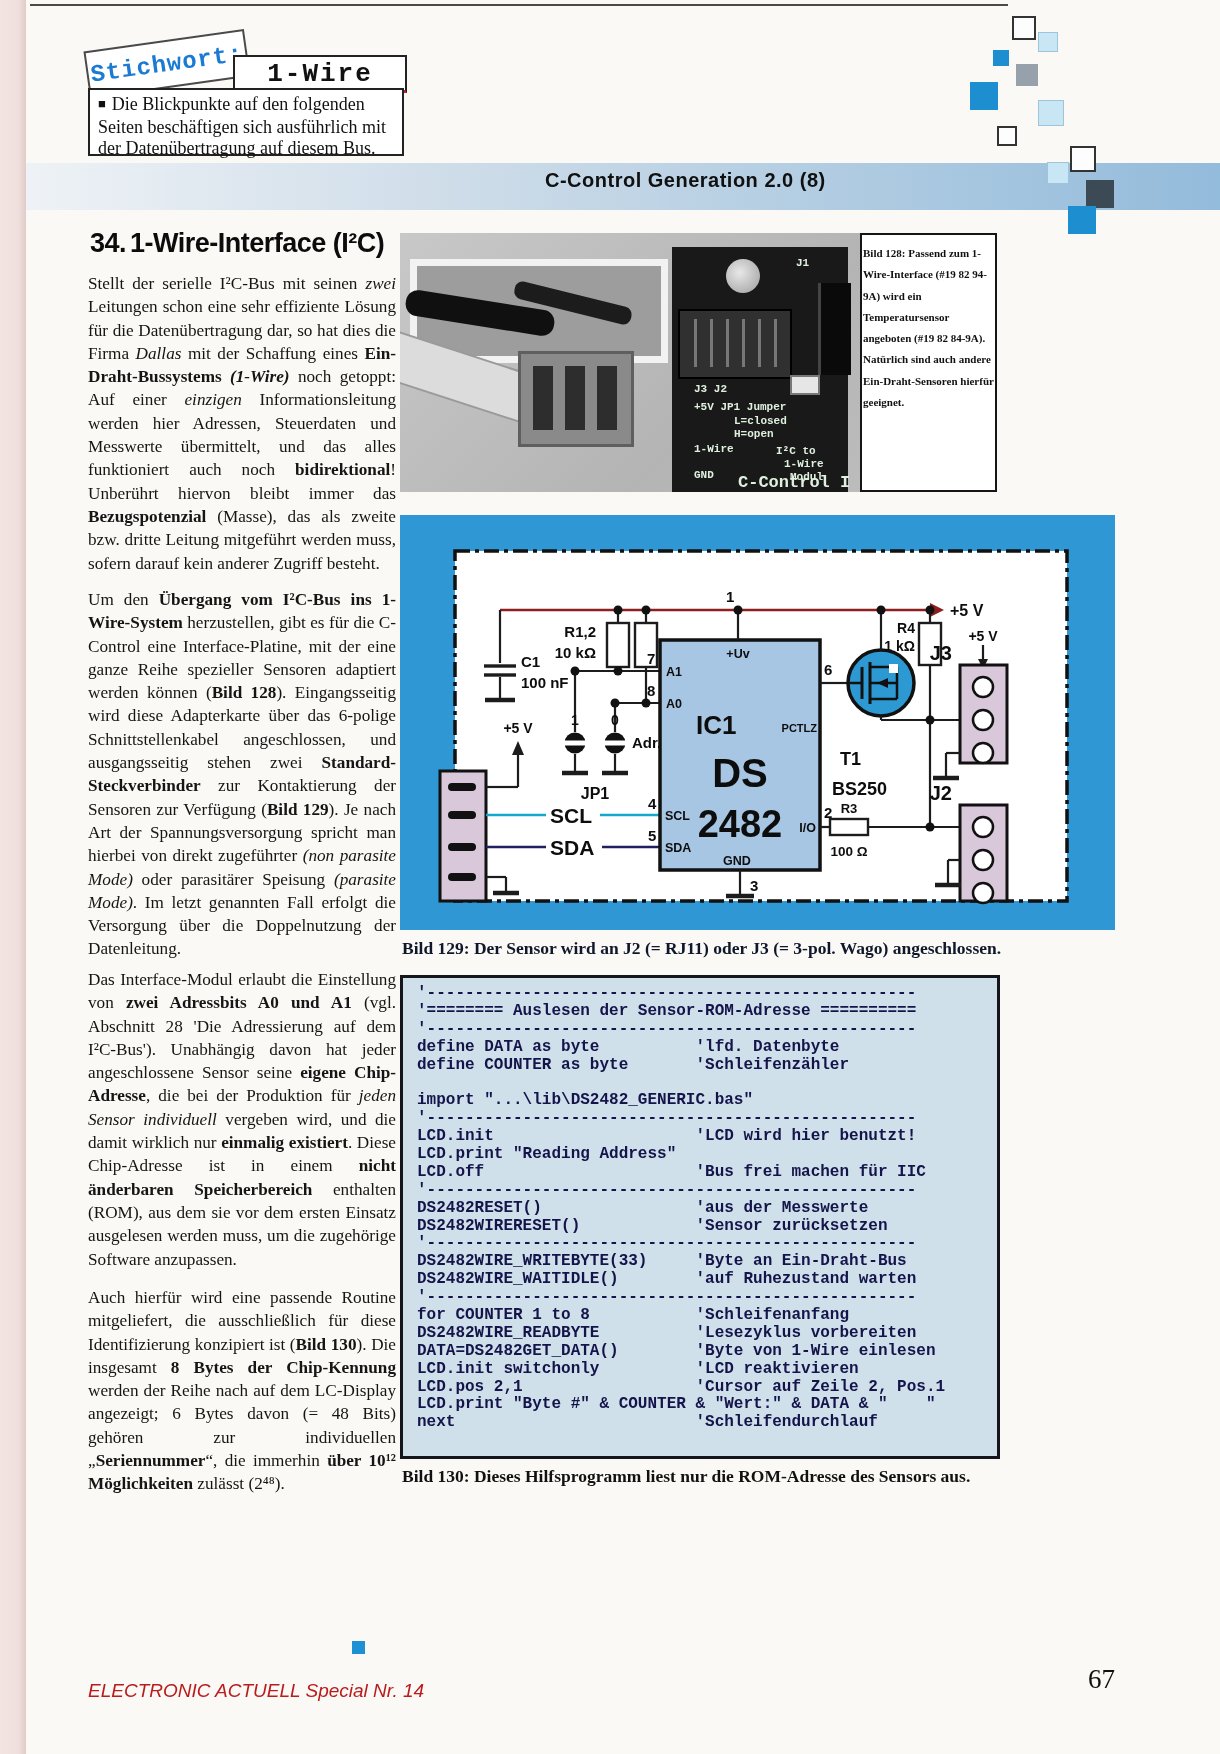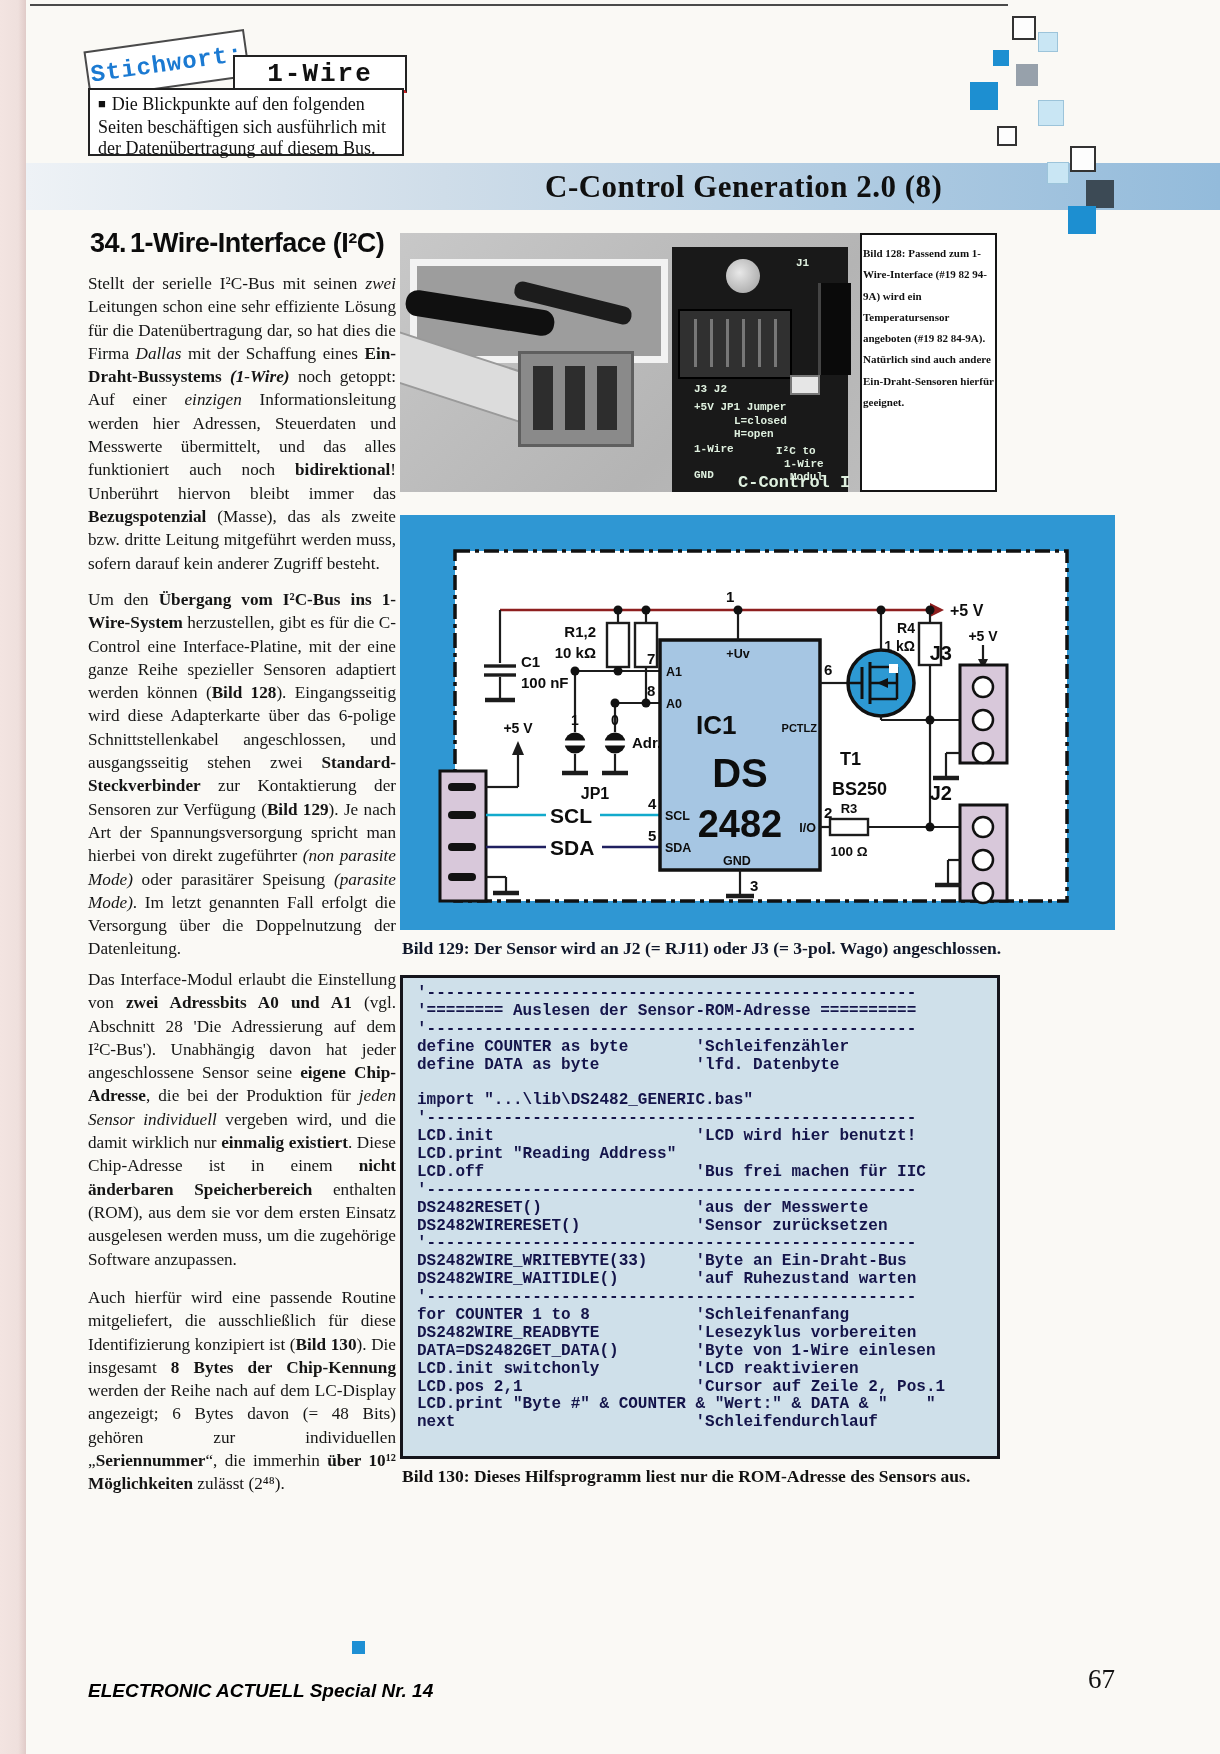--- a/index.html
+++ b/index.html
@@ -18,22 +18,22 @@
         border:2px solid #222;border-bottom:3px solid #cc2222;display:flex;align-items:center;justify-content:center;}
   .kw-title span{font-family:"Liberation Mono","DejaVu Sans Mono",monospace;font-weight:bold;
         font-size:26px;color:#111;letter-spacing:2px;}
   .kw-note{position:absolute;left:88px;top:88px;width:316px;height:68px;border:2px solid #222;
         background:#fff;padding:4px 8px;box-sizing:border-box;font-size:18px;line-height:21.5px;color:#111;}
   .kw-note .bullet{font-size:13px;position:relative;top:-2px;margin-right:6px;}
 
   
   .band{position:absolute;left:26px;top:163px;width:1194px;height:47px;
         background:linear-gradient(to right,#eef2f6 0%,#cfdde9 35%,#93bbdb 100%);}
-  .band-title{position:absolute;left:545px;top:169px;font-family:Liberation Serif, serif;
-        font-weight:bold;font-size:31px;color:#101010;letter-spacing:.5px;}
+  .band-title{position:absolute;left:545px;top:169px;font-family:Liberation Sans, sans-serif;
+        font-weight:bold;font-size:20px;color:#101010;letter-spacing:.5px;}
 
   
   .sq{position:absolute;box-sizing:border-box;}
   .sq-white{background:#fdfdfd;border:2px solid #333;}
   .sq-pale{background:#c9e6f4;border:1px solid #9cc4da;}
   .sq-blue{background:#1d8fd1;}
   .sq-gray{background:#97a1ab;}
   .sq-dark{background:#3c4a55;}
 
   
@@ -81,21 +81,21 @@
 
   
   .code-box{position:absolute;left:400px;top:975px;width:600px;height:484px;background:#cfe0ea;
         border:3px solid #15151c;box-sizing:border-box;padding:6px 0 0 14px;overflow:hidden;}
   .code-line{height:17.9px;white-space:pre;font-family:"Liberation Mono","DejaVu Sans Mono",monospace;
         font-weight:bold;font-size:16px;color:#14144a;}
   .cap130{position:absolute;left:402px;top:1466px;width:640px;font-weight:bold;font-size:17.5px;color:#111;}
 
   
   .footer-left{position:absolute;left:88px;top:1680px;font-family:"Liberation Sans","DejaVu Sans",sans-serif;
-        font-weight:bold;font-style:italic;font-size:19px;color:#000000;}
+        font-weight:normal;font-style:italic;font-size:19px;color:#b91c1c;}
   .footer-page{position:absolute;left:1088px;top:1664px;font-size:27px;color:#111;}
 
   
   .fig129 svg text{font-family:"Liberation Sans","DejaVu Sans",sans-serif;font-weight:bold;fill:#0d0d0d;}
 </style>
 </head>
 <body>
 
 <div class="page">
   <div class="edge-strip"></div>
@@ -326,22 +326,22 @@
       <circle cx="530" cy="312" r="4.5" fill="#111"></circle>
     </svg>
   </div>
   <div class="cap129">Bild 129: Der Sensor wird an J2 (= RJ11) oder J3 (= 3-pol. Wago) angeschlossen.</div>
 
   <div class="code-box">
 
   <div class="code-line">'---------------------------------------------------</div>
       <div class="code-line">'======== Auslesen der Sensor-ROM-Adresse ==========</div>
       <div class="code-line">'---------------------------------------------------</div>
+      <div class="code-line">define DATA as byte          'lfd. Datenbyte</div>
       <div class="code-line">define COUNTER as byte       'Schleifenzähler</div>
-      <div class="code-line">define DATA as byte          'lfd. Datenbyte</div>
       <div class="code-line"></div>
       <div class="code-line">import "...\lib\DS2482_GENERIC.bas"</div>
       <div class="code-line">'---------------------------------------------------</div>
       <div class="code-line">LCD.init                     'LCD wird hier benutzt!</div>
       <div class="code-line">LCD.print "Reading Address"</div>
       <div class="code-line">LCD.off                      'Bus frei machen für IIC</div>
       <div class="code-line">'---------------------------------------------------</div>
       <div class="code-line">DS2482RESET()                'aus der Messwerte</div>
       <div class="code-line">DS2482WIRERESET()            'Sensor zurücksetzen</div>
       <div class="code-line">'---------------------------------------------------</div>

